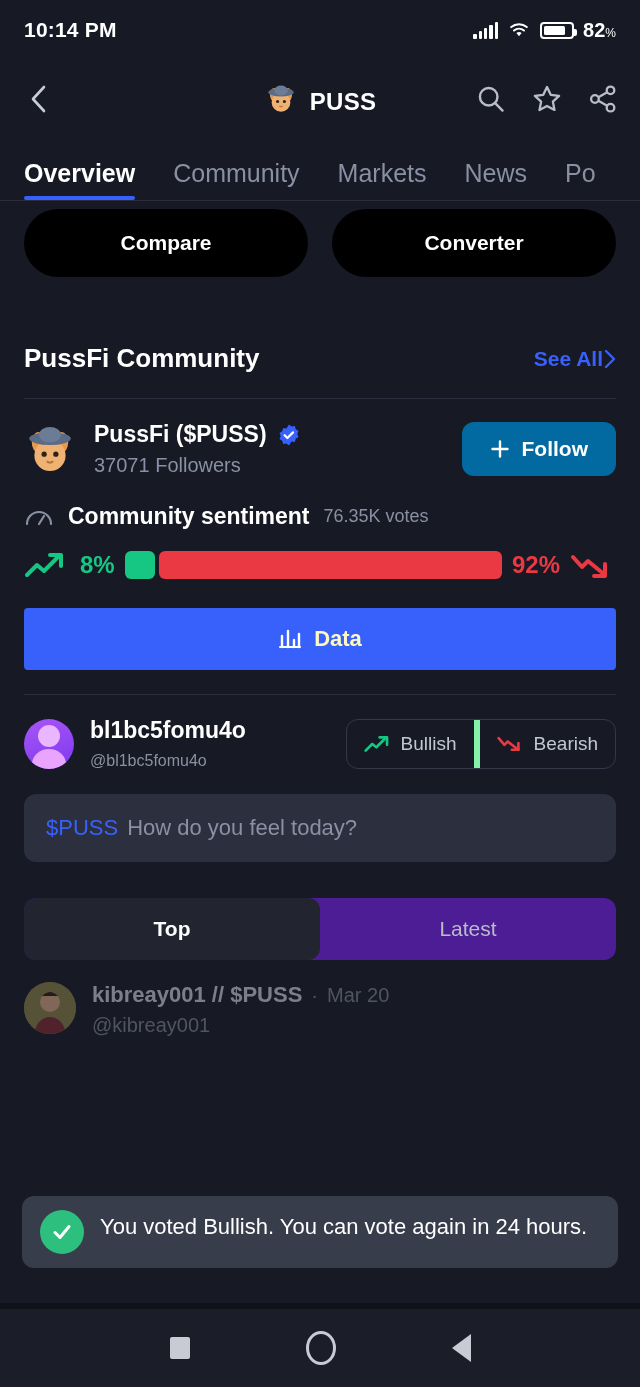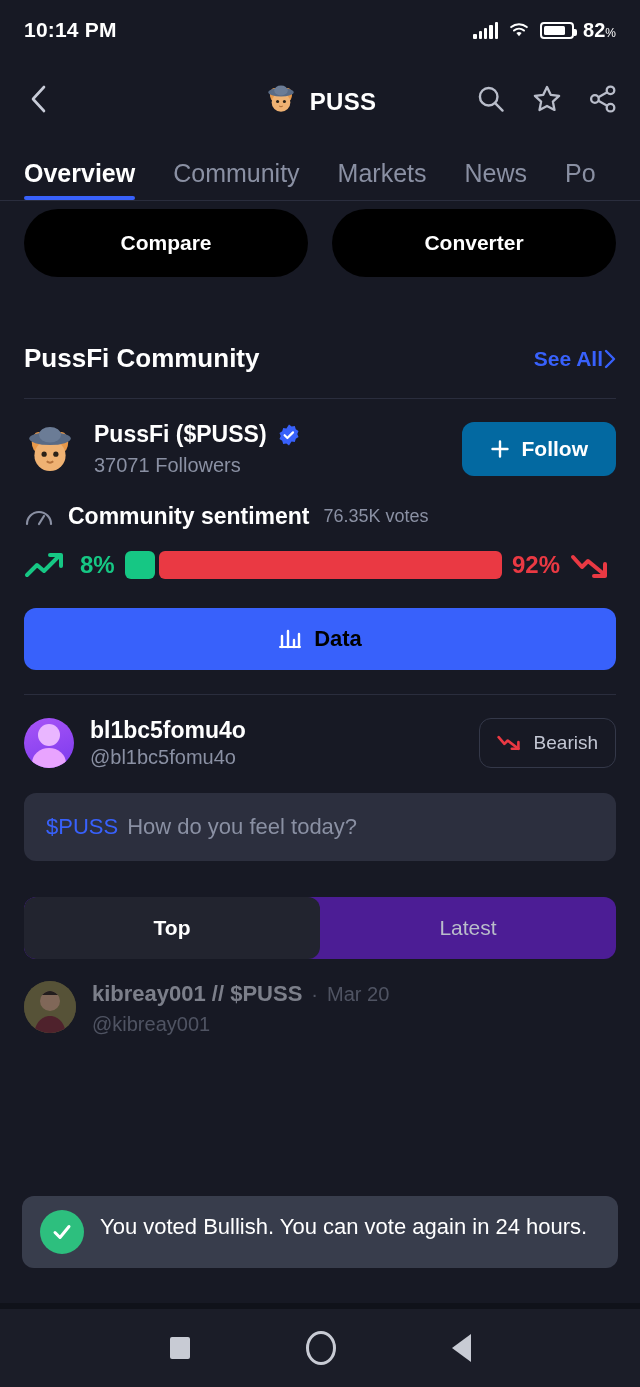--- a/index.html
+++ b/index.html
@@ -114,43 +114,43 @@
   .sent-votes { color:#8a90a3; font-size:18px; }
 
   .sent-bar-row { display:flex; align-items:center; gap:10px; padding:18px 24px 0; }
   .sent-pct-up { color:#16c784; font-size:24px; font-weight:bold; }
   .sent-pct-dn { color:#ea3943; font-size:24px; font-weight:bold; }
   .bar-wrap { flex:1; display:flex; gap:4px; height:28px; align-items:center; }
   .bar-green { background:#16c784; border-radius:6px; height:28px; }
   .bar-red { background:#ea3943; border-radius:6px; height:28px; flex:1; }
 
   .data-btn {
-    margin:26px 24px 0; height:62px; border-radius:12px; background:#3861fb;
+    margin:26px 24px 0; height:62px; border-radius:4px; background:#3861fb;
     display:flex; align-items:center; justify-content:center; gap:12px;
-    color:#000000; font-size:22px; font-weight:bold; border:none; width:calc(100% - 48px);
+    color:#fef9c3; font-size:22px; font-weight:bold; border:none; width:calc(100% - 48px);
   }
 
   
   .vote-row { display:flex; align-items:center; padding:22px 24px 0; }
   .vote-av {
     width:50px; height:50px; border-radius:50%; flex:none;
     background:linear-gradient(160deg,#a855f7,#7c3aed);
     position:relative; overflow:hidden;
   }
   .vote-av .head {
     position:absolute; top:6px; left:50%; transform:translateX(-50%);
     width:22px; height:22px; border-radius:50%; background:#e9b6ff;
   }
   .vote-av .body {
     position:absolute; bottom:-10px; left:50%; transform:translateX(-50%);
     width:34px; height:30px; border-radius:50%; background:#e9a4ff;
   }
   .vote-txt { margin-left:16px; }
   .vote-name { color:#fff; font-size:23px; font-weight:bold; }
-  .vote-handle { color:#8a90a3; font-size:20px; margin-top:2px; }
+  .vote-handle { color:#8a90a3; font-size:16px; margin-top:8px; }
   .segmented {
     margin-left:auto; display:flex; border:1px solid #343849; border-radius:12px; overflow:hidden;
   }
   .seg {
     display:flex; align-items:center; gap:9px; padding:13px 17px;
     color:#c3c7d4; font-size:19px;
   }
   .seg + .seg { border-left:6px solid #86efac; }
 
   
@@ -375,20 +375,27 @@
         <span class="head"></span>
         <span class="body"></span>
       </div>
     <div class="vote-txt">
       <div class="vote-name">bl1bc5fomu4o</div>
       <div class="vote-handle">@bl1bc5fomu4o</div>
     </div>
     <div class="segmented">
       <div class="seg">
         <svg width="28" height="20" viewBox="0 0 34 24">
+          <path d="M2 20l8-8 5 4L26 5" stroke="#16c784" stroke-width="3.2" fill="none" stroke-linecap="round" stroke-linejoin="round"></path>
+          <path d="M19 4h9v9" stroke="#16c784" stroke-width="3.2" fill="none" stroke-linecap="round" stroke-linejoin="round"></path>
+        </svg>
+        <span>Bullish</span>
+      </div>
+      <div class="seg">
+        <svg width="28" height="20" viewBox="0 0 34 24">
           <path d="M2 5l7 8 4-4 13 10" stroke="#ea3943" stroke-width="3.2" fill="none" stroke-linecap="round" stroke-linejoin="round"></path>
           <path d="M26 11v8h-8" stroke="#ea3943" stroke-width="3.2" fill="none" stroke-linecap="round" stroke-linejoin="round"></path>
         </svg>
         <span>Bearish</span>
       </div>
     </div>
   </div>
 
   <div class="post-input">
     <span class="ticker">$PUSS</span>

